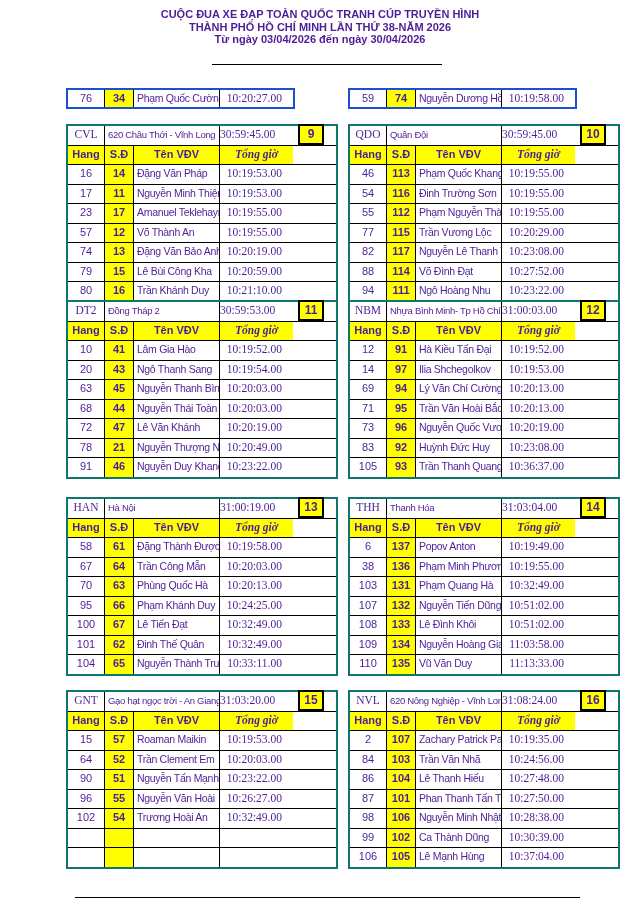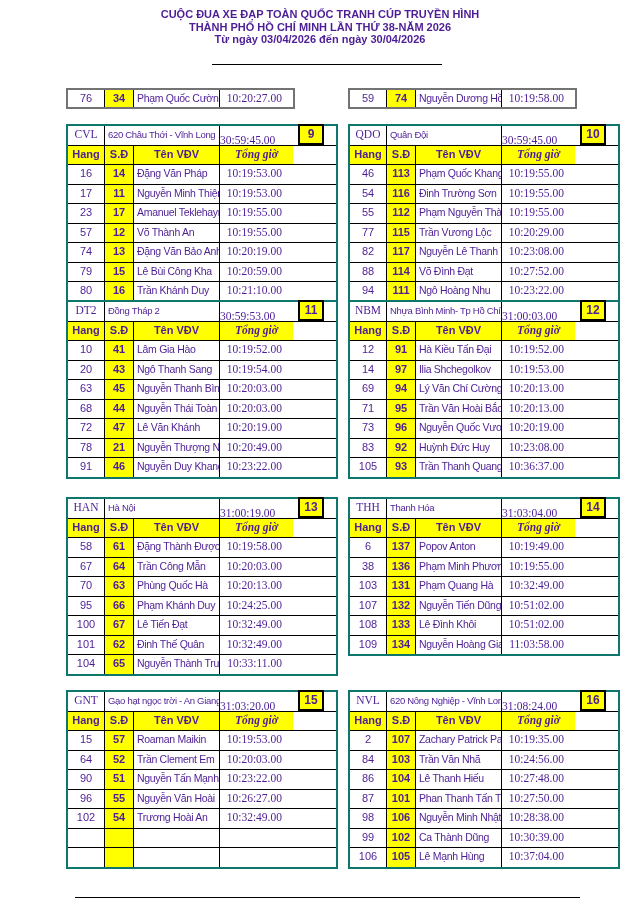--- a/index.html
+++ b/index.html
@@ -3,42 +3,42 @@
 <meta charset="utf-8">
 <style>
   html,body{margin:0;padding:0;background:#fff;}
   .page{position:relative;width:640px;height:905px;background:#ffffff;overflow:hidden;
         font-family:"Liberation Sans",sans-serif;color:#4c1d95;}
   .doc-header{position:absolute;top:8px;left:0;width:640px;text-align:center;
               font-weight:bold;font-size:11px;line-height:12.5px;}
   .title-rule{position:absolute;top:64px;left:212px;width:230px;height:1px;background:#000;}
   .bottom-rule{position:absolute;top:897px;left:75px;width:505px;height:1px;background:#000;}
 
-  .carry-row{position:absolute;top:88px;width:229px;height:21px;border:2px solid #737373;
+  .carry-row{position:absolute;top:88px;width:229px;height:21px;border:2px solid #1d4ed8;
              box-sizing:border-box;display:flex;background:#fff;}
   .carry-left{left:66px;} .carry-right{left:348px;}
 
   .team-slot{position:absolute;width:262px;}
   .team-table{width:272px;border:2px solid #0f766e;box-sizing:border-box;background:#fff;}
   .row{display:flex;height:18.5px;border-bottom:1px solid #000;}
   .row:last-child{border-bottom:none;}
   .cell{box-sizing:border-box;border-right:1px solid #000;overflow:hidden;white-space:nowrap;
         height:100%;}
   .cell:last-child{border-right:none;}
 
   .c-rank{width:37px;text-align:center;font-size:11px;line-height:17.5px;}
   .c-bib{width:29px;text-align:center;font-size:11px;font-weight:bold;background:#ffff00;line-height:17.5px;}
   .c-name{width:86px;font-size:10.5px;letter-spacing:-0.3px;line-height:17.5px;padding-left:3px;}
   .c-time{width:73px;font-family:"Liberation Serif",serif;font-size:11.5px;text-align:right;
           padding-right:11px;line-height:17.5px;}
 
   .c-code{width:37px;text-align:center;font-family:"Liberation Serif",serif;font-size:11.5px;line-height:17.5px;}
   .c-tname{width:115px;font-size:9.5px;letter-spacing:-0.3px;line-height:17.5px;padding-left:3px;}
   .c-ttotal{width:73px;font-family:"Liberation Serif",serif;font-size:11.5px;text-align:right;
-            padding-right:21px;line-height:17.5px;margin-top:6px;}
+            padding-right:21px;line-height:17.5px;}
 
   .h-rank{width:37px;text-align:center;font-size:11px;font-weight:bold;background:#ffff00;line-height:17.5px;}
   .h-bib{width:29px;text-align:center;font-size:11px;font-weight:bold;background:#ffff00;line-height:17.5px;}
   .h-name{width:86px;text-align:center;font-size:11px;font-weight:bold;background:#ffff00;line-height:17.5px;}
   .h-time{width:73px;text-align:center;font-family:"Liberation Serif",serif;font-size:11.5px;
           font-weight:bold;background:#ffff00;line-height:17.5px;font-style:italic;}
 
   .pos-box{position:absolute;top:0;left:232px;width:26px;height:20.5px;border:2px solid #000;
            box-sizing:border-box;background:#ffff00;font-weight:bold;font-size:12px;
            text-align:center;line-height:16px;}
@@ -400,20 +400,26 @@
           <div class="cell c-bib">133</div>
           <div class="cell c-name">Lê Đình Khôi</div>
           <div class="cell c-time">10:51:02.00</div>
         </div>
         <div class="row">
           <div class="cell c-rank">109</div>
           <div class="cell c-bib">134</div>
           <div class="cell c-name">Nguyễn Hoàng Gia Bảo</div>
           <div class="cell c-time">11:03:58.00</div>
         </div>
+        <div class="row">
+          <div class="cell c-rank">110</div>
+          <div class="cell c-bib">135</div>
+          <div class="cell c-name">Vũ Văn Duy</div>
+          <div class="cell c-time">11:13:33.00</div>
+        </div>
       </div>
       <div class="pos-box">14</div>
     </div>
   <div class="team-slot" style="left:66px;top:690px;">
       <div class="team-table">
         <div class="row">
           <div class="cell c-code">GNT</div>
           <div class="cell c-tname">Gạo hạt ngọc trời - An Giang</div>
           <div class="cell c-ttotal">31:03:20.00</div>
         </div>

